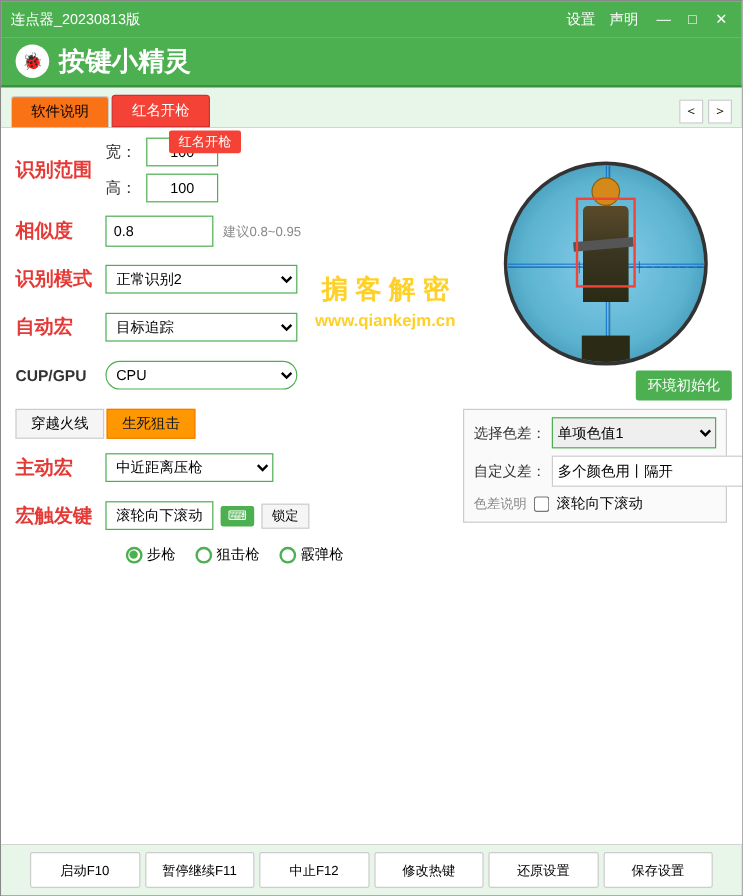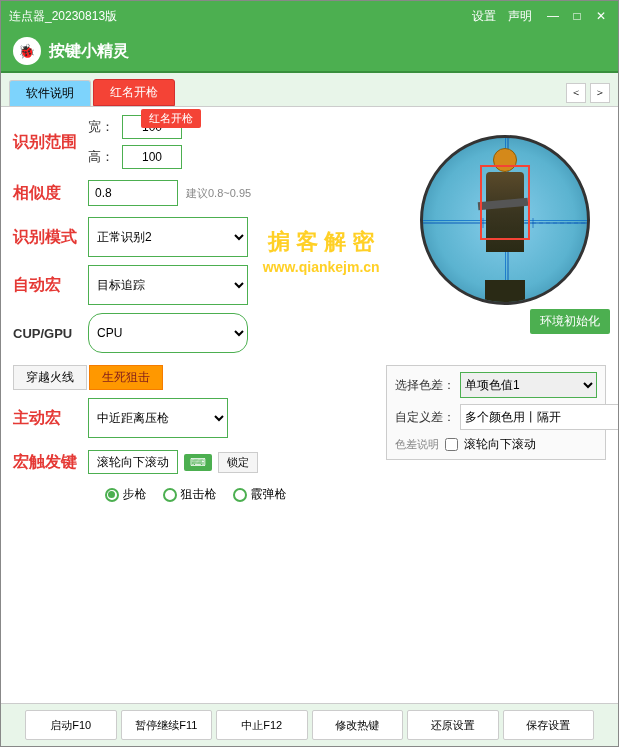--- a/index.html
+++ b/index.html
@@ -12,25 +12,25 @@
     .titlebar-title { flex: 1; font-size: 12px; }
     .titlebar-links { display: flex; gap: 12px; font-size: 12px; margin-right: 12px; }
     .titlebar-links span { cursor: pointer; }
     .titlebar-btns { display: flex; gap: 6px; }
     .titlebar-btn { width: 18px; height: 18px; display: flex; align-items: center; justify-content: center; cursor: pointer; font-size: 12px; color: white; }
     .titlebar-btn.close { color: white; }
     
     
     .header { background: #4caf50; height: 42px; display: flex; align-items: center; padding: 0 12px; flex-shrink: 0; border-bottom: 2px solid #388e3c; }
     .header-icon { width: 28px; height: 28px; background: white; border-radius: 50%; display: flex; align-items: center; justify-content: center; margin-right: 8px; font-size: 14px; }
-    .header-title { color: white; font-size: 16px; font-weight: bold; }
+    .header-title { color: white; font-size: 22px; font-weight: bold; }
     
     
     .tabs { display: flex; padding: 6px 8px 0; background: #e8f5e9; flex-shrink: 0; border-bottom: 1px solid #ccc; align-items: center; }
-    .tab { padding: 4px 16px; border: 1px solid #ccc; border-bottom: none; cursor: pointer; font-size: 12px; background: #7dd3fc; margin-right: 2px; border-radius: 3px 3px 0 0; }
+    .tab { padding: 4px 16px; border: 1px solid #ccc; border-bottom: none; cursor: pointer; font-size: 12px; background: #f97316; margin-right: 2px; border-radius: 3px 3px 0 0; }
     .tab-red { background: #f44336; color: white; border: 1px solid #d32f2f; padding: 4px 16px; border-radius: 3px 3px 0 0; cursor: pointer; font-size: 12px; }
     .tabs-nav { margin-left: auto; display: flex; gap: 4px; }
     .tabs-nav-btn { width: 20px; height: 20px; border: 1px solid #ccc; background: white; cursor: pointer; display: flex; align-items: center; justify-content: center; font-size: 11px; }
     
     
     .content { background: white; flex: 1; padding: 8px 12px; overflow-y: auto; position: relative; }
     
     
     .red-tag-label { position: absolute; top: 2px; left: 140px; background: #f44336; color: white; padding: 2px 8px; font-size: 11px; border-radius: 2px; z-index: 10; }
     .form-row { display: flex; align-items: center; margin-bottom: 8px; min-height: 32px; }
@@ -48,21 +48,21 @@
     .scope-circle { width: 170px; height: 170px; border-radius: 50%; background: radial-gradient(circle, #87ceeb 0%, #5bb3d0 60%, #2a7a9a 100%); border: 3px solid #333; position: relative; overflow: hidden; display: flex; align-items: center; justify-content: center; }
     .scope-lines::before { content: ''; position: absolute; top: 50%; left: 0; right: 0; height: 1px; background: rgba(0,100,200,0.7); }
     .scope-lines::after { content: ''; position: absolute; left: 50%; top: 0; bottom: 0; width: 1px; background: rgba(0,100,200,0.7); }
     
     
     .env-btn { background: #4caf50; color: white; border: none; padding: 4px 10px; font-size: 12px; cursor: pointer; border-radius: 2px; }
     
     
     .bottom-tabs { display: flex; margin-top: 4px; gap: 2px; }
     .bottom-tab { padding: 3px 12px; border: 1px solid #ccc; cursor: pointer; font-size: 12px; background: #f5f5f5; }
-    .bottom-tab.active { background: #ff9800; color: #7f1d1d; border-color: #f57c00; }
+    .bottom-tab.active { background: #ff9800; color: #0f172a; border-color: #f57c00; }
     
     
     .right-panel { margin-top: 4px; border: 1px solid #ccc; padding: 6px 8px; background: #fafafa; }
     .right-row { display: flex; align-items: center; margin-bottom: 6px; font-size: 12px; }
     .right-label { width: 65px; color: #333; flex-shrink: 0; }
     .right-select { flex: 1; height: 26px; border: 1px solid #4caf50; font-size: 12px; }
     .right-input { flex: 1; height: 26px; border: 1px solid #ccc; font-size: 12px; padding: 0 4px; }
     .right-check-row { display: flex; align-items: center; gap: 6px; font-size: 12px; }
     .color-explain { color: #888; font-size: 11px; }
     
@@ -79,21 +79,21 @@
     
     .kbd-icon { display: inline-flex; align-items: center; justify-content: center; background: #4caf50; color: white; padding: 2px 6px; margin-left: 6px; border-radius: 2px; font-size: 11px; }
     
     
     .lock-btn { border: 1px solid #ccc; background: #f5f5f5; padding: 2px 8px; font-size: 11px; cursor: pointer; margin-left: 6px; }
     
     
     .watermark { position: absolute; top: 120px; left: 50%; transform: translateX(-40%); color: rgba(255,200,0,0.85); font-size: 22px; font-weight: bold; pointer-events: none; text-align: center; z-index: 5; line-height: 1.4; }
     .watermark-url { font-size: 14px; color: rgba(255,200,0,0.85); }
 
-    .select-native { border: 1px solid #4caf50; height: 40px; font-size: 12px; background: white; padding: 0 4px; cursor: pointer; outline: none; }
+    .select-native { border: 1px solid #4caf50; height: 24px; font-size: 12px; background: white; padding: 0 4px; cursor: pointer; outline: none; }
 
     .two-col { display: flex; gap: 8px; }
     .left-col { flex: 1; }
     .right-col { width: 220px; flex-shrink: 0; }
   </style>
 </head>
 <body>
 
 <div class="window">
 

